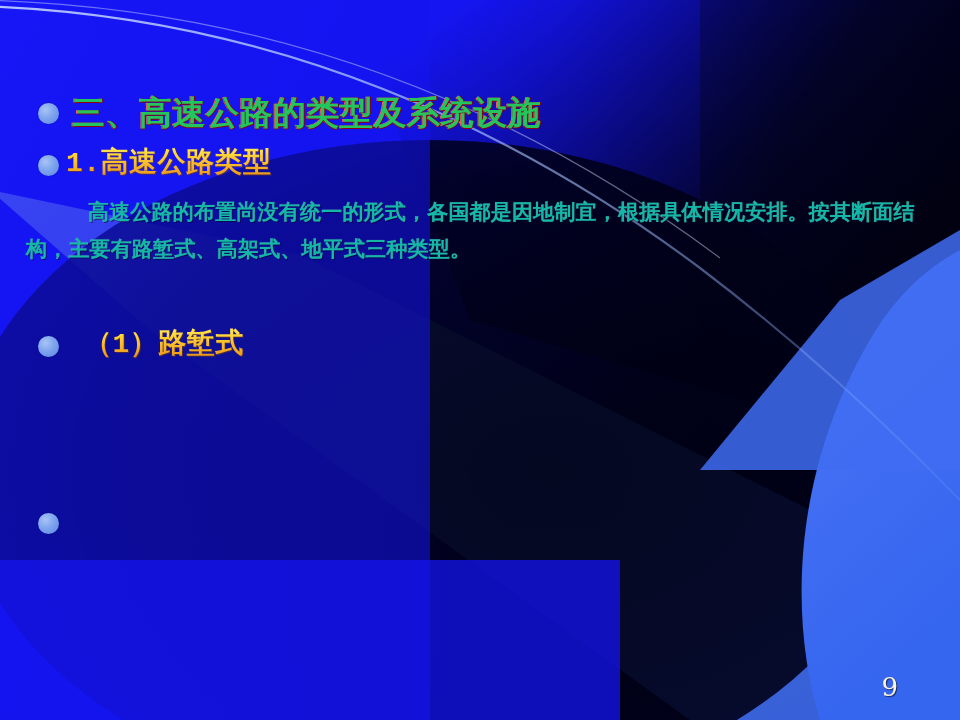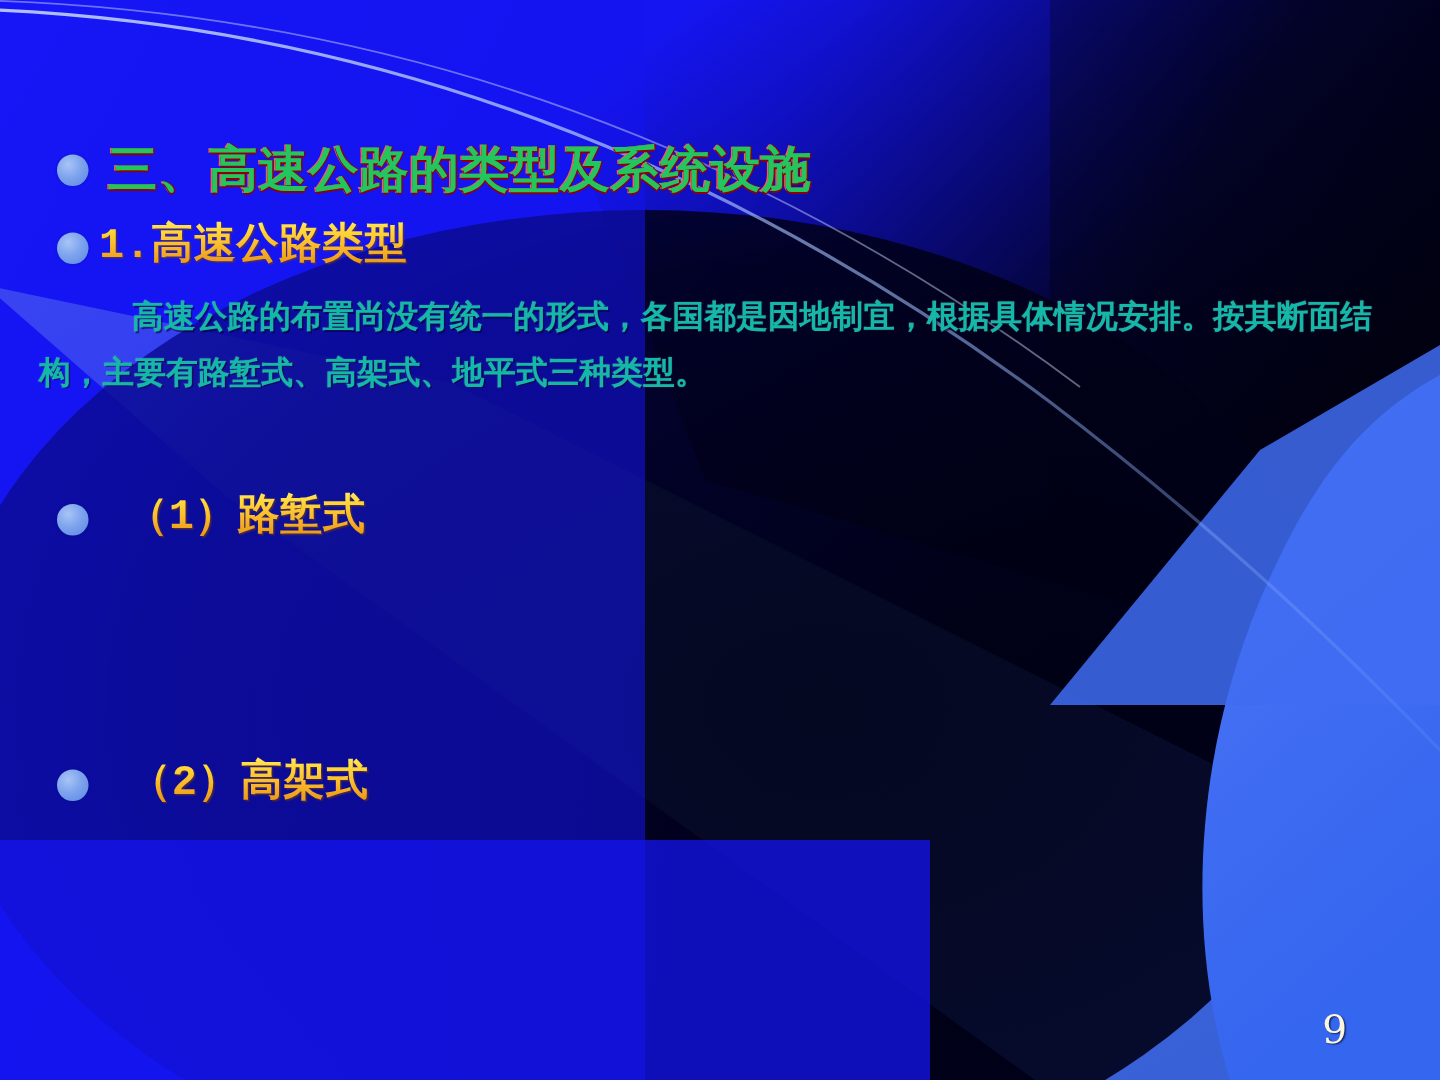--- a/index.html
+++ b/index.html
@@ -188,18 +188,17 @@
     <span class="bullet-dot" style="left:38px; top:155px;"></span>
     <div class="heading heading-gold" style="left:66px; top:143px;">1.高速公路类型</div>
 
     <div class="para" style="left:26px; top:193px; width:908px;"><span class="indent"></span><span>高速公路的布置尚没有统一的形式，各国都是因地制宜，根据具体情况安排。按其断面结构，主要有路堑式、高架式、地平式三种类型。</span></div>
 
     <span class="bullet-dot" style="left:38px; top:336px;"></span>
     <div class="heading heading-gold" style="left:84px; top:324px;">（1）路堑式</div>
 
 
     <span class="bullet-dot" style="left:38px; top:513px;"></span>
-    <div class="heading heading-gold" style="left:86px; top:501px;">（2）高架式</div>
 
 
     <div class="page-number">9</div>
   </div>
 </div>
 
 </body></html>

